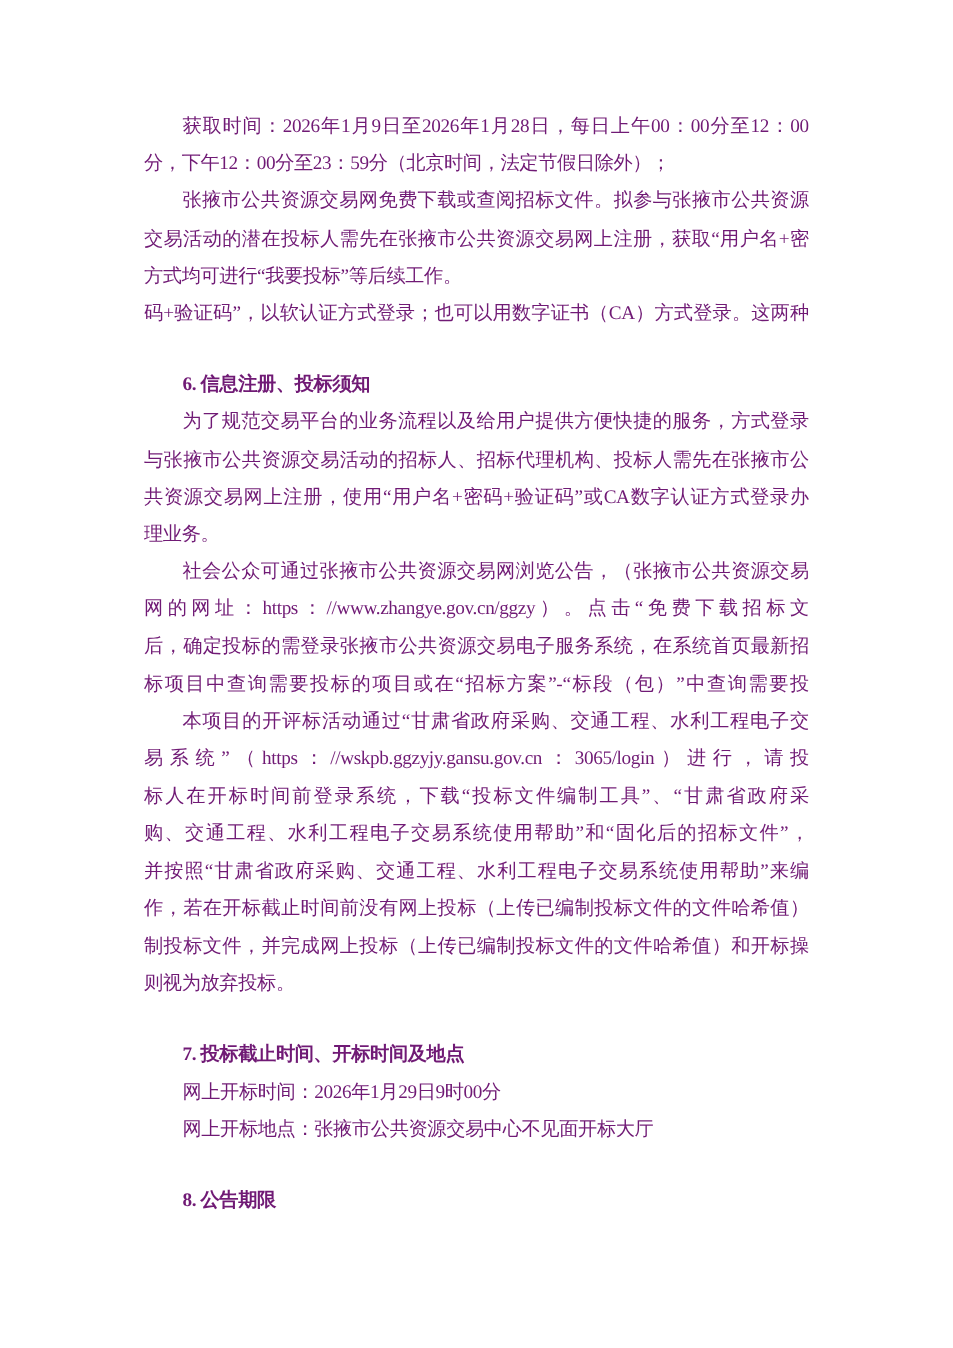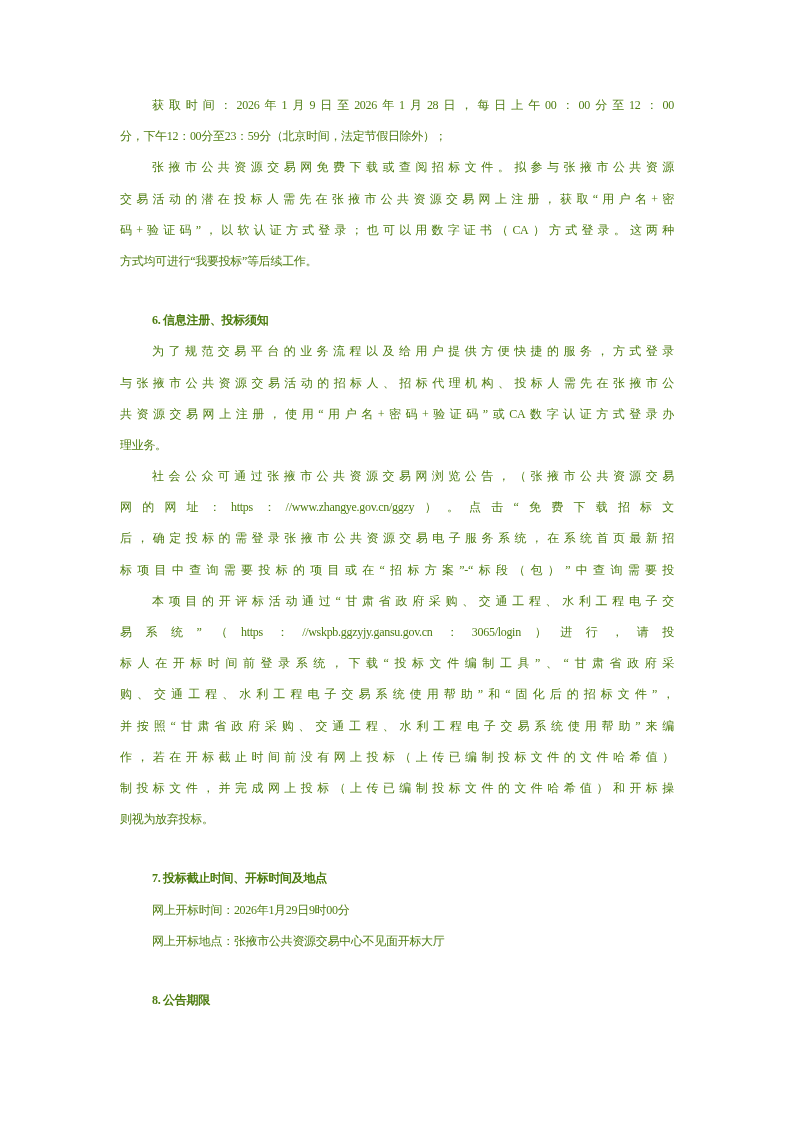--- a/index.html
+++ b/index.html
@@ -12,23 +12,23 @@
     width: 794px;
     height: 1123px;
     background: #ffffff;
     overflow: hidden;
   }
   .doc {
     position: absolute;
     left: 120px;
     top: 90px;
     width: 554px;
-    color: #4d7c0f;
+    color: #701a75;
     font-family: "Liberation Serif", "DejaVu Serif", serif;
-    font-size: 12px;
+    font-size: 16px;
     letter-spacing: -0.3px;
   }
   .line {
     height: 31.2px;
     line-height: 31.2px;
     overflow: hidden;
     white-space: normal;
   }
   .line.justify {
     text-align: justify;
@@ -44,22 +44,22 @@
 </style>
 </head>
 <body>
 
 <div class="page">
   <div class="doc">
       <div class="line indent justify">获取时间：2026年1月9日至2026年1月28日，每日上午00：00分至12：00</div>
       <div class="line">分，下午12：00分至23：59分（北京时间，法定节假日除外）；</div>
       <div class="line indent justify">张掖市公共资源交易网免费下载或查阅招标文件。拟参与张掖市公共资源</div>
       <div class="line justify">交易活动的潜在投标人需先在张掖市公共资源交易网上注册，获取“用户名+密</div>
+      <div class="line">方式均可进行“我要投标”等后续工作。</div>
       <div class="line justify">码+验证码”，以软认证方式登录；也可以用数字证书（CA）方式登录。这两种</div>
-      <div class="line">方式均可进行“我要投标”等后续工作。</div>
       <div class="line bold indent">6. 信息注册、投标须知</div>
       <div class="line indent justify">为了规范交易平台的业务流程以及给用户提供方便快捷的服务，方式登录</div>
       <div class="line justify">与张掖市公共资源交易活动的招标人、招标代理机构、投标人需先在张掖市公</div>
       <div class="line justify">共资源交易网上注册，使用“用户名+密码+验证码”或CA数字认证方式登录办</div>
       <div class="line">理业务。</div>
       <div class="line indent justify">社会公众可通过张掖市公共资源交易网浏览公告，（张掖市公共资源交易</div>
       <div class="line justify">网的网址：https：//www.zhangye.gov.cn/ggzy）。点击“免费下载招标文</div>
       <div class="line justify">后，确定投标的需登录张掖市公共资源交易电子服务系统，在系统首页最新招</div>
       <div class="line justify">标项目中查询需要投标的项目或在“招标方案”-“标段（包）”中查询需要投</div>
       <div class="line indent justify">本项目的开评标活动通过“甘肃省政府采购、交通工程、水利工程电子交</div>

